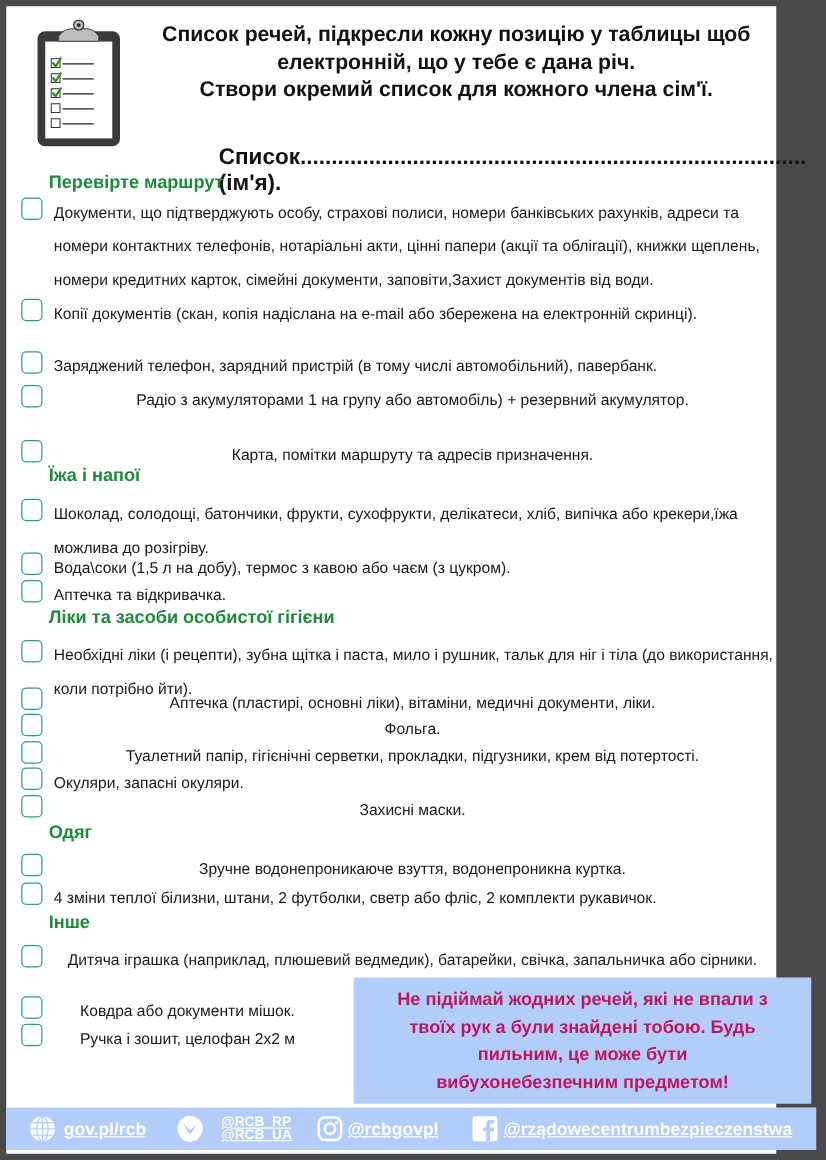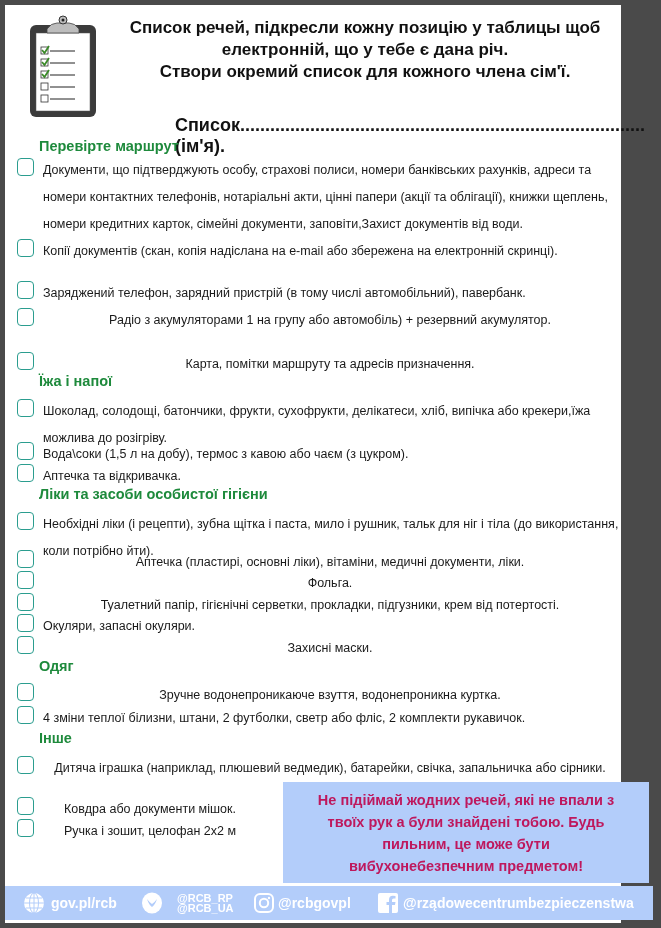--- a/index.html
+++ b/index.html
@@ -84,20 +84,21 @@
     left: 5px; top: 886px;
     width: 648px; height: 34px;
     background: #b3cdfa;
   }
   .f-item {
     position: absolute;
     top: 0; height: 34px;
     display: flex; align-items: center;
     color: #ffffff;
     font-weight: bold;
+    text-decoration: underline;
   }
   .f-icon {
     display: inline-block;
     width: 22px; height: 22px;
     margin-right: 6px;
   }
   .f-main { font-size: 14px; }
   .f-small { font-size: 11px; line-height: 10px; }
 </style>
 </head>

